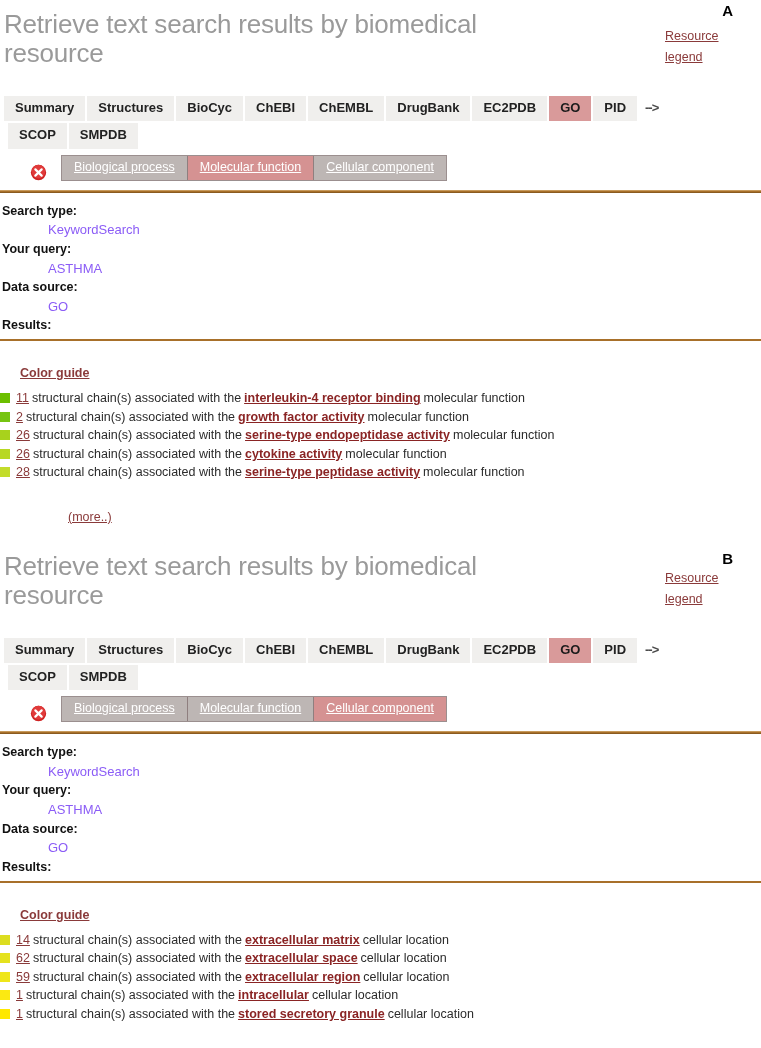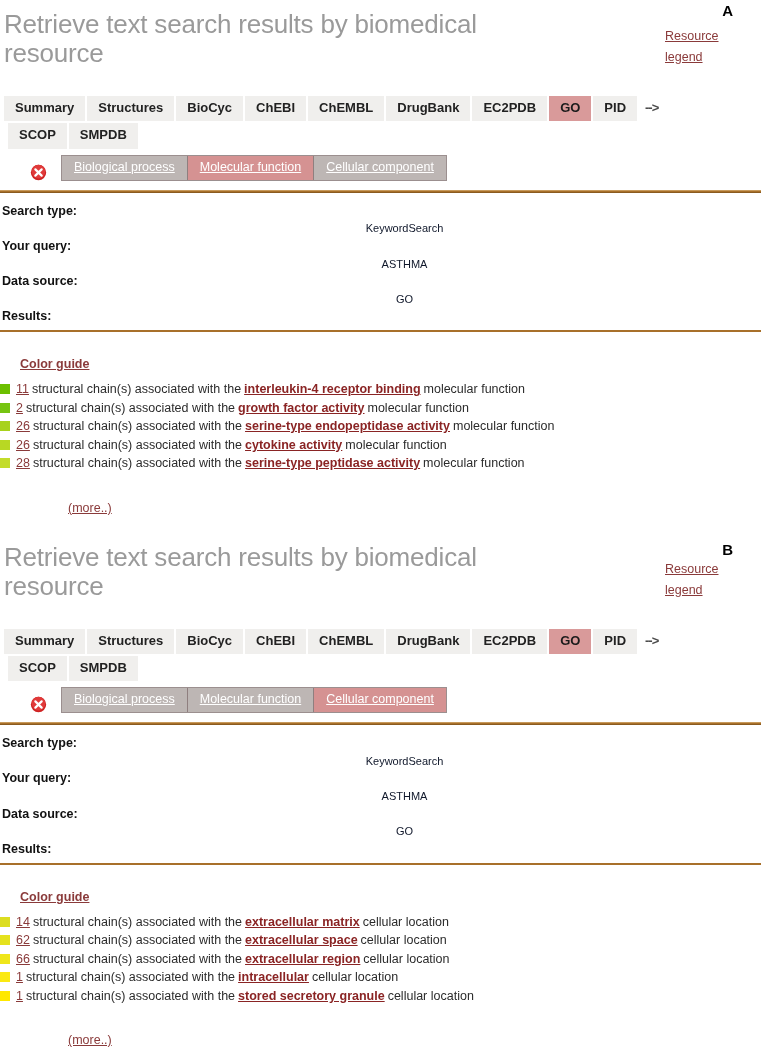--- a/index.html
+++ b/index.html
@@ -122,25 +122,24 @@
   }
   
   .meta{padding:9px 0 0 2px;}
   .meta-label{
     font-size:12.5px;
     font-weight:bold;
     color:#111;
     line-height:1.5;
   }
   .meta-value{
-    font-size:11px;
-    color:#0f172a;
+    font-size:13px;
+    color:#8b5cf6;
     line-height:1.5;
     padding-left:46px;
-    text-align:center;
   }
   .meta-results{
     font-size:12.5px;
     font-weight:bold;
     color:#111;
     line-height:1.5;
     padding-bottom:2px;
   }
   .rule2{
     height:2px;
@@ -358,21 +357,21 @@
         </div>
         <div class="result-row">
           <span class="swatch" style="background: rgb(229, 226, 30);"></span>
           <a href="#" class="count">62</a>
           <span>structural chain(s) associated with the</span>
           <a href="#" class="term">extracellular space</a>
           <span>cellular location</span>
         </div>
         <div class="result-row">
           <span class="swatch" style="background: rgb(239, 230, 26);"></span>
-          <a href="#" class="count">66</a>
+          <a href="#" class="count">59</a>
           <span>structural chain(s) associated with the</span>
           <a href="#" class="term">extracellular region</a>
           <span>cellular location</span>
         </div>
         <div class="result-row">
           <span class="swatch" style="background: rgb(251, 233, 18);"></span>
           <a href="#" class="count">1</a>
           <span>structural chain(s) associated with the</span>
           <a href="#" class="term">intracellular</a>
           <span>cellular location</span>

